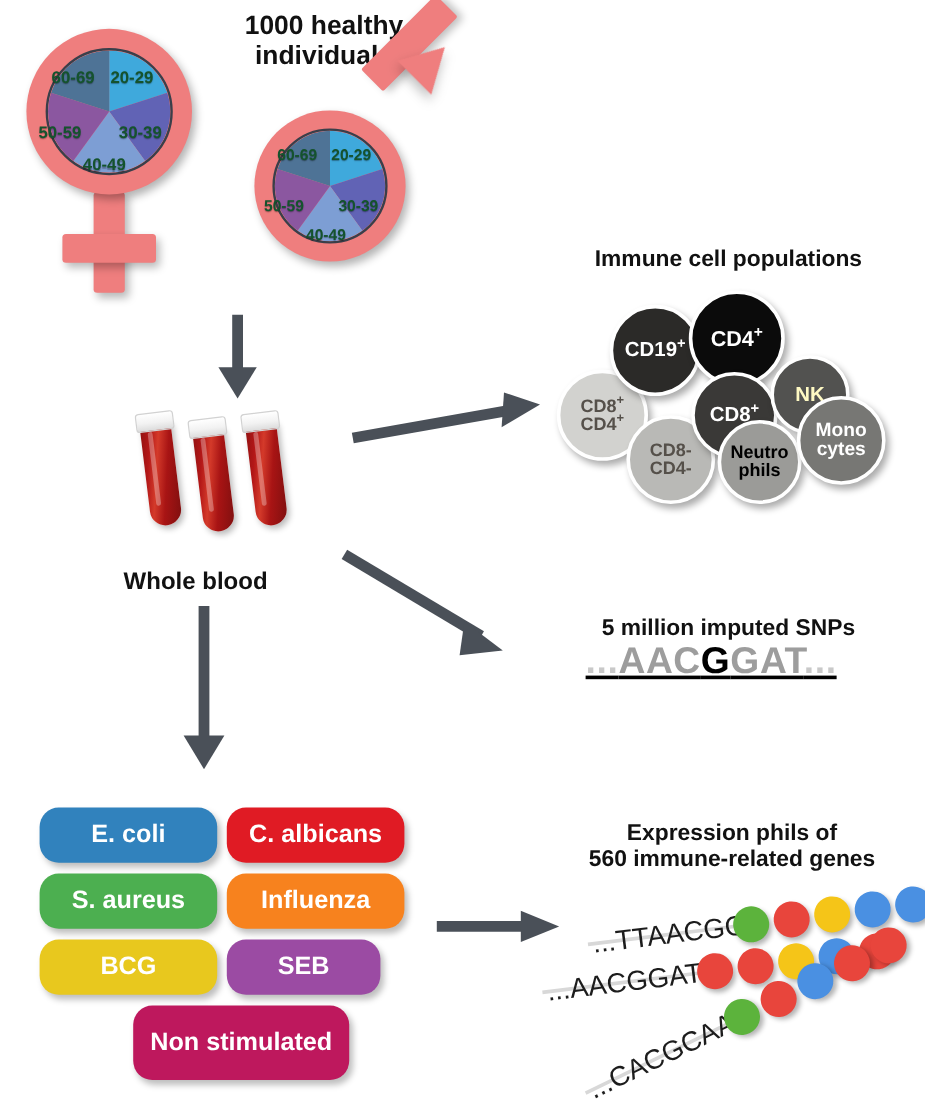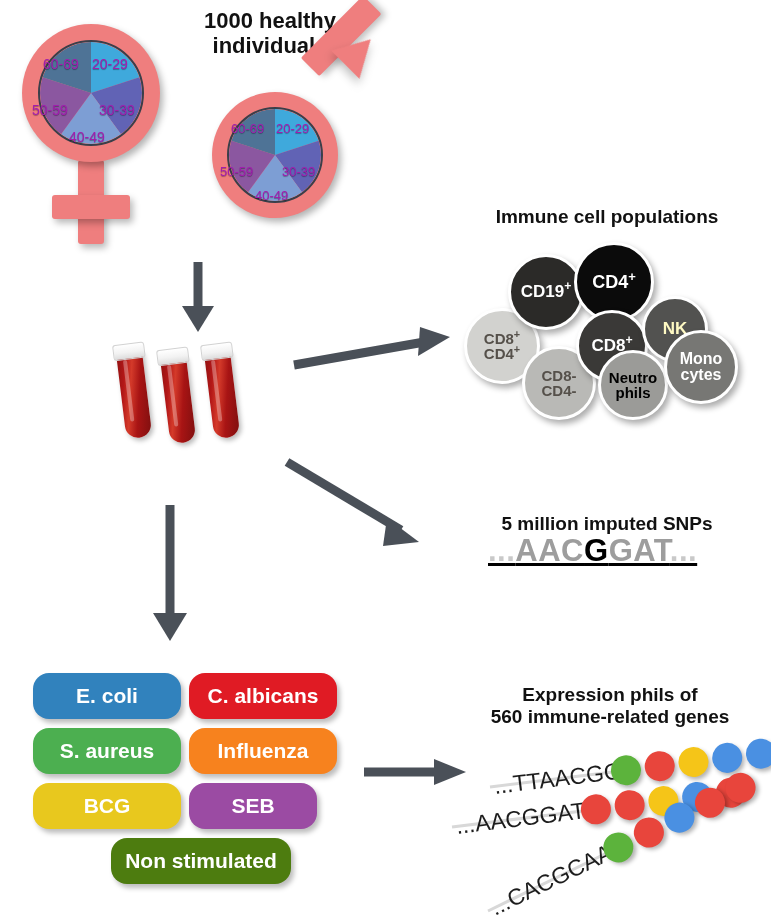--- a/index.html
+++ b/index.html
@@ -10,21 +10,21 @@
   .hdr{font-weight:bold;color:#111;text-align:center;line-height:1.15;}
 
   
   .sym{position:absolute;}
   .ring{position:absolute;border-radius:50%;background:#ef7e7e;
         box-shadow:3px 4px 7px rgba(0,0,0,.30);}
   .pie{position:absolute;border-radius:50%;border:2px solid #3a3f4a;
        box-sizing:border-box;overflow:hidden;}
   .pie svg{display:block;}
   .bar{position:absolute;background:#ef7e7e;}
-  .plabel{position:absolute;color:#a21caf;font-weight:normal;white-space:nowrap;
+  .plabel{position:absolute;color:#14532d;font-weight:bold;white-space:nowrap;
           text-shadow:0 1px 1px rgba(0,0,0,.35);}
 
   
   .arrow{position:absolute;}
 
   
   .tube{position:absolute;transform-origin:50% 100%;}
   .tubeBody{position:absolute;left:0;top:9px;width:26px;height:86px;
             background:linear-gradient(100deg,#8f1111 0%,#b31717 22%,#d43a2a 40%,#a81414 62%,#7d0f0f 100%);
             border-radius:3px 3px 13px 13px;
@@ -138,20 +138,23 @@
       <div class="tubeBody"></div>
       <div class="tubeGloss"></div>
       <div class="tubeCap"></div>
     </div>
     <div class="tube" style="left:88px;top:0px;transform:rotate(-7deg);">
       <div class="tubeBody"></div>
       <div class="tubeGloss"></div>
       <div class="tubeCap"></div>
     </div>
   </div>
+  <div class="abs hdr" style="left:78px;top:474px;width:170px;font-size:20px;">
+    <span>Whole blood</span>
+  </div>
 
   <svg class="arrow" style="left:290px;top:325px;" width="170" height="50">
     <line x1="4" y1="40" x2="140" y2="16" stroke="#4a5058" stroke-width="9"></line>
     <polygon points="130,2 160,12 128,31" fill="#4a5058"></polygon>
   </svg>
 
   <svg class="arrow" style="left:283px;top:456px;" width="160" height="100">
     <line x1="4" y1="6" x2="118" y2="74" stroke="#4a5058" stroke-width="9"></line>
     <polygon points="104,62 136,86 100,90" fill="#4a5058"></polygon>
   </svg>
@@ -212,21 +215,21 @@
     </div>
     <div class="stim" style="left: 0px; top: 110px; width: 148px; height: 46px; font-size: 21px; background: rgb(232, 200, 30);">
       <span>BCG</span>
     </div>
     <div class="stim" style="left: 156px; top: 55px; width: 148px; height: 46px; font-size: 21px; background: rgb(247, 130, 30);">
       <span>Influenza</span>
     </div>
     <div class="stim" style="left: 156px; top: 110px; width: 128px; height: 46px; font-size: 21px; background: rgb(155, 75, 163);">
       <span>SEB</span>
     </div>
-    <div class="stim" style="left: 78px; top: 165px; width: 180px; height: 46px; font-size: 21px; background: #4d7c0f;">
+    <div class="stim" style="left: 78px; top: 165px; width: 180px; height: 62px; font-size: 21px; background: #be185d;">
       <span>Non stimulated</span>
     </div>
   </div>
 
   <svg class="arrow" style="left:362px;top:752px;" width="110" height="40">
     <line x1="2" y1="20" x2="78" y2="20" stroke="#4a5058" stroke-width="9"></line>
     <polygon points="72,7 104,20 72,33" fill="#4a5058"></polygon>
   </svg>
 
   <div class="abs hdr" style="left:454px;top:684px;width:312px;font-size:19px;">

